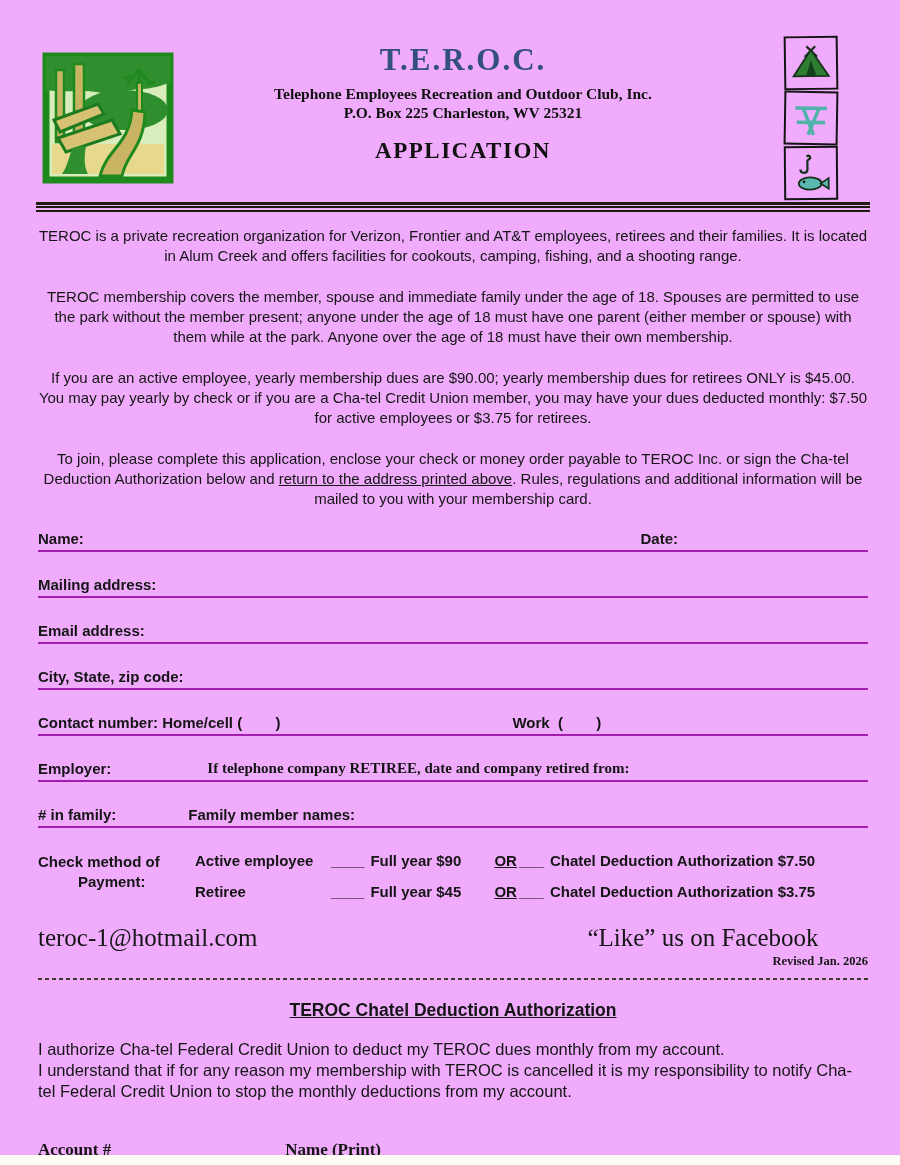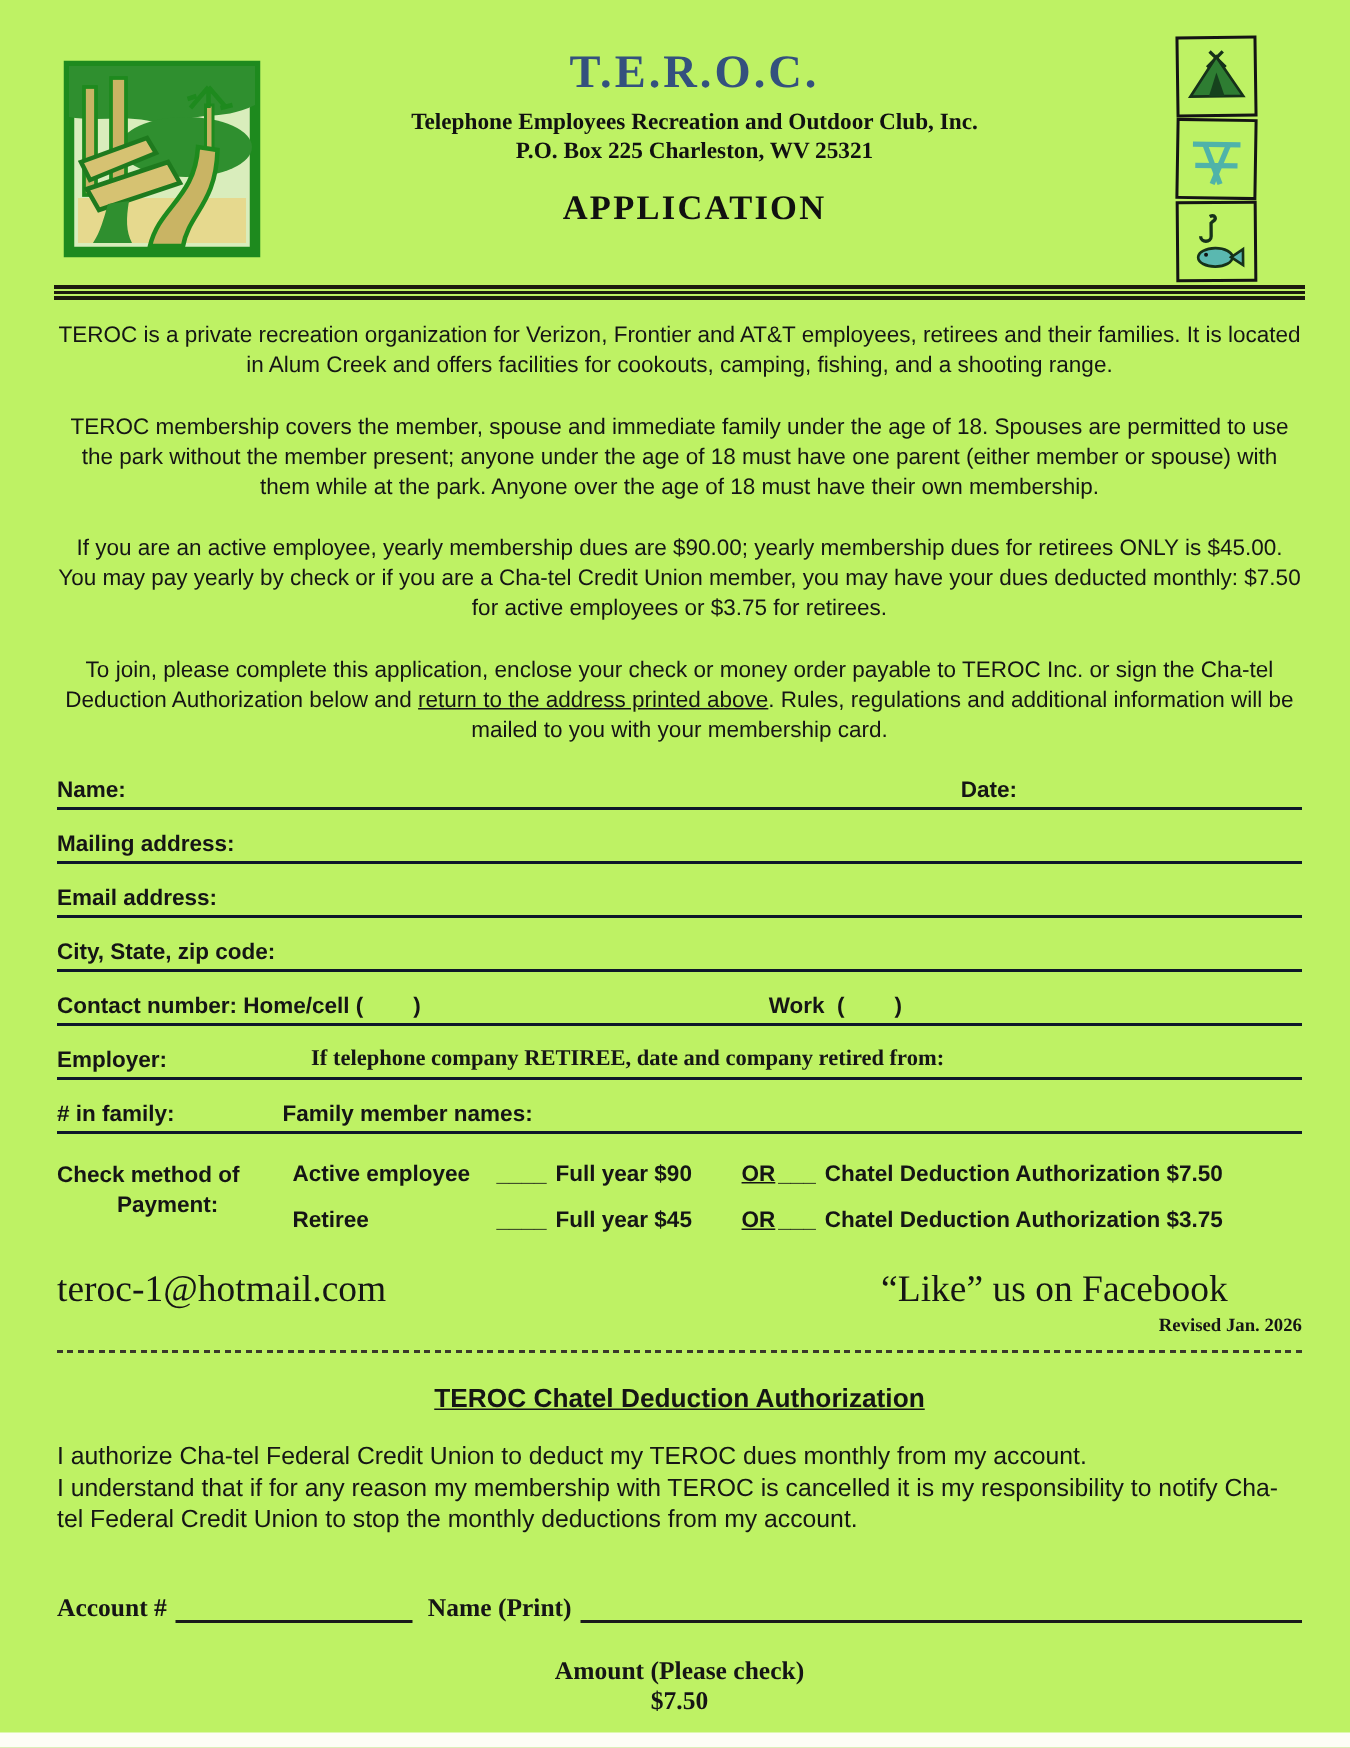--- a/index.html
+++ b/index.html
@@ -1,25 +1,25 @@
 <!DOCTYPE html>
 <html><head>
 <meta charset="utf-8">
 <style>
   html,body{margin:0;padding:0;background:#e8e8e8;}
   .page{
     position:relative;
     width:900px;height:1165px;
     margin:0 auto;
-    background:#bef264;
+    background:#f0abfc;
     font-family:"Liberation Sans", sans-serif;
     color:#151515;
     overflow:hidden;
     box-sizing:border-box;
-    padding:0 32px 0 38px;
+    padding:12px 32px 0 38px;
   }
   .page::after{content:"";position:absolute;left:0;right:0;bottom:0;height:10px;background:#fdfdf6;}
   .b{font-weight:normal;}
   .u{text-decoration:underline;}
   .pre{white-space:pre;}
   .serif{font-family:"Liberation Serif", serif;}
 
   
   header{position:relative;height:190px;}
   .logo{position:absolute;left:4px;top:36px;width:132px;height:138px;}
@@ -58,22 +58,22 @@
     height:2px;margin-top:9px;
     background:repeating-linear-gradient(90deg,#3a3a2a 0 4px,rgba(0,0,0,0) 4px 7px);
   }
 
   
   .intro p{font-size:15px;line-height:20px;margin:0 0 21px 0;text-align:center;}
 
   
   .frow{
     display:flex;align-items:flex-end;
-    border-bottom:2px solid #0f172a;
-    padding-bottom:3px;margin-bottom:14px;
+    border-bottom:2px solid #a21caf;
+    padding-bottom:3px;margin-bottom:24px;
     font-weight:bold;font-size:15px;
   }
   .sp{flex:1;}
   .sp-fixed{display:inline-block;}
 
   
   .payment{display:flex;margin-top:18px;font-weight:bold;font-size:15px;}
   .pay-left{width:157px;line-height:20px;}
   .pay-left .l2{padding-left:40px;}
   .pay-rows{flex:1;}

